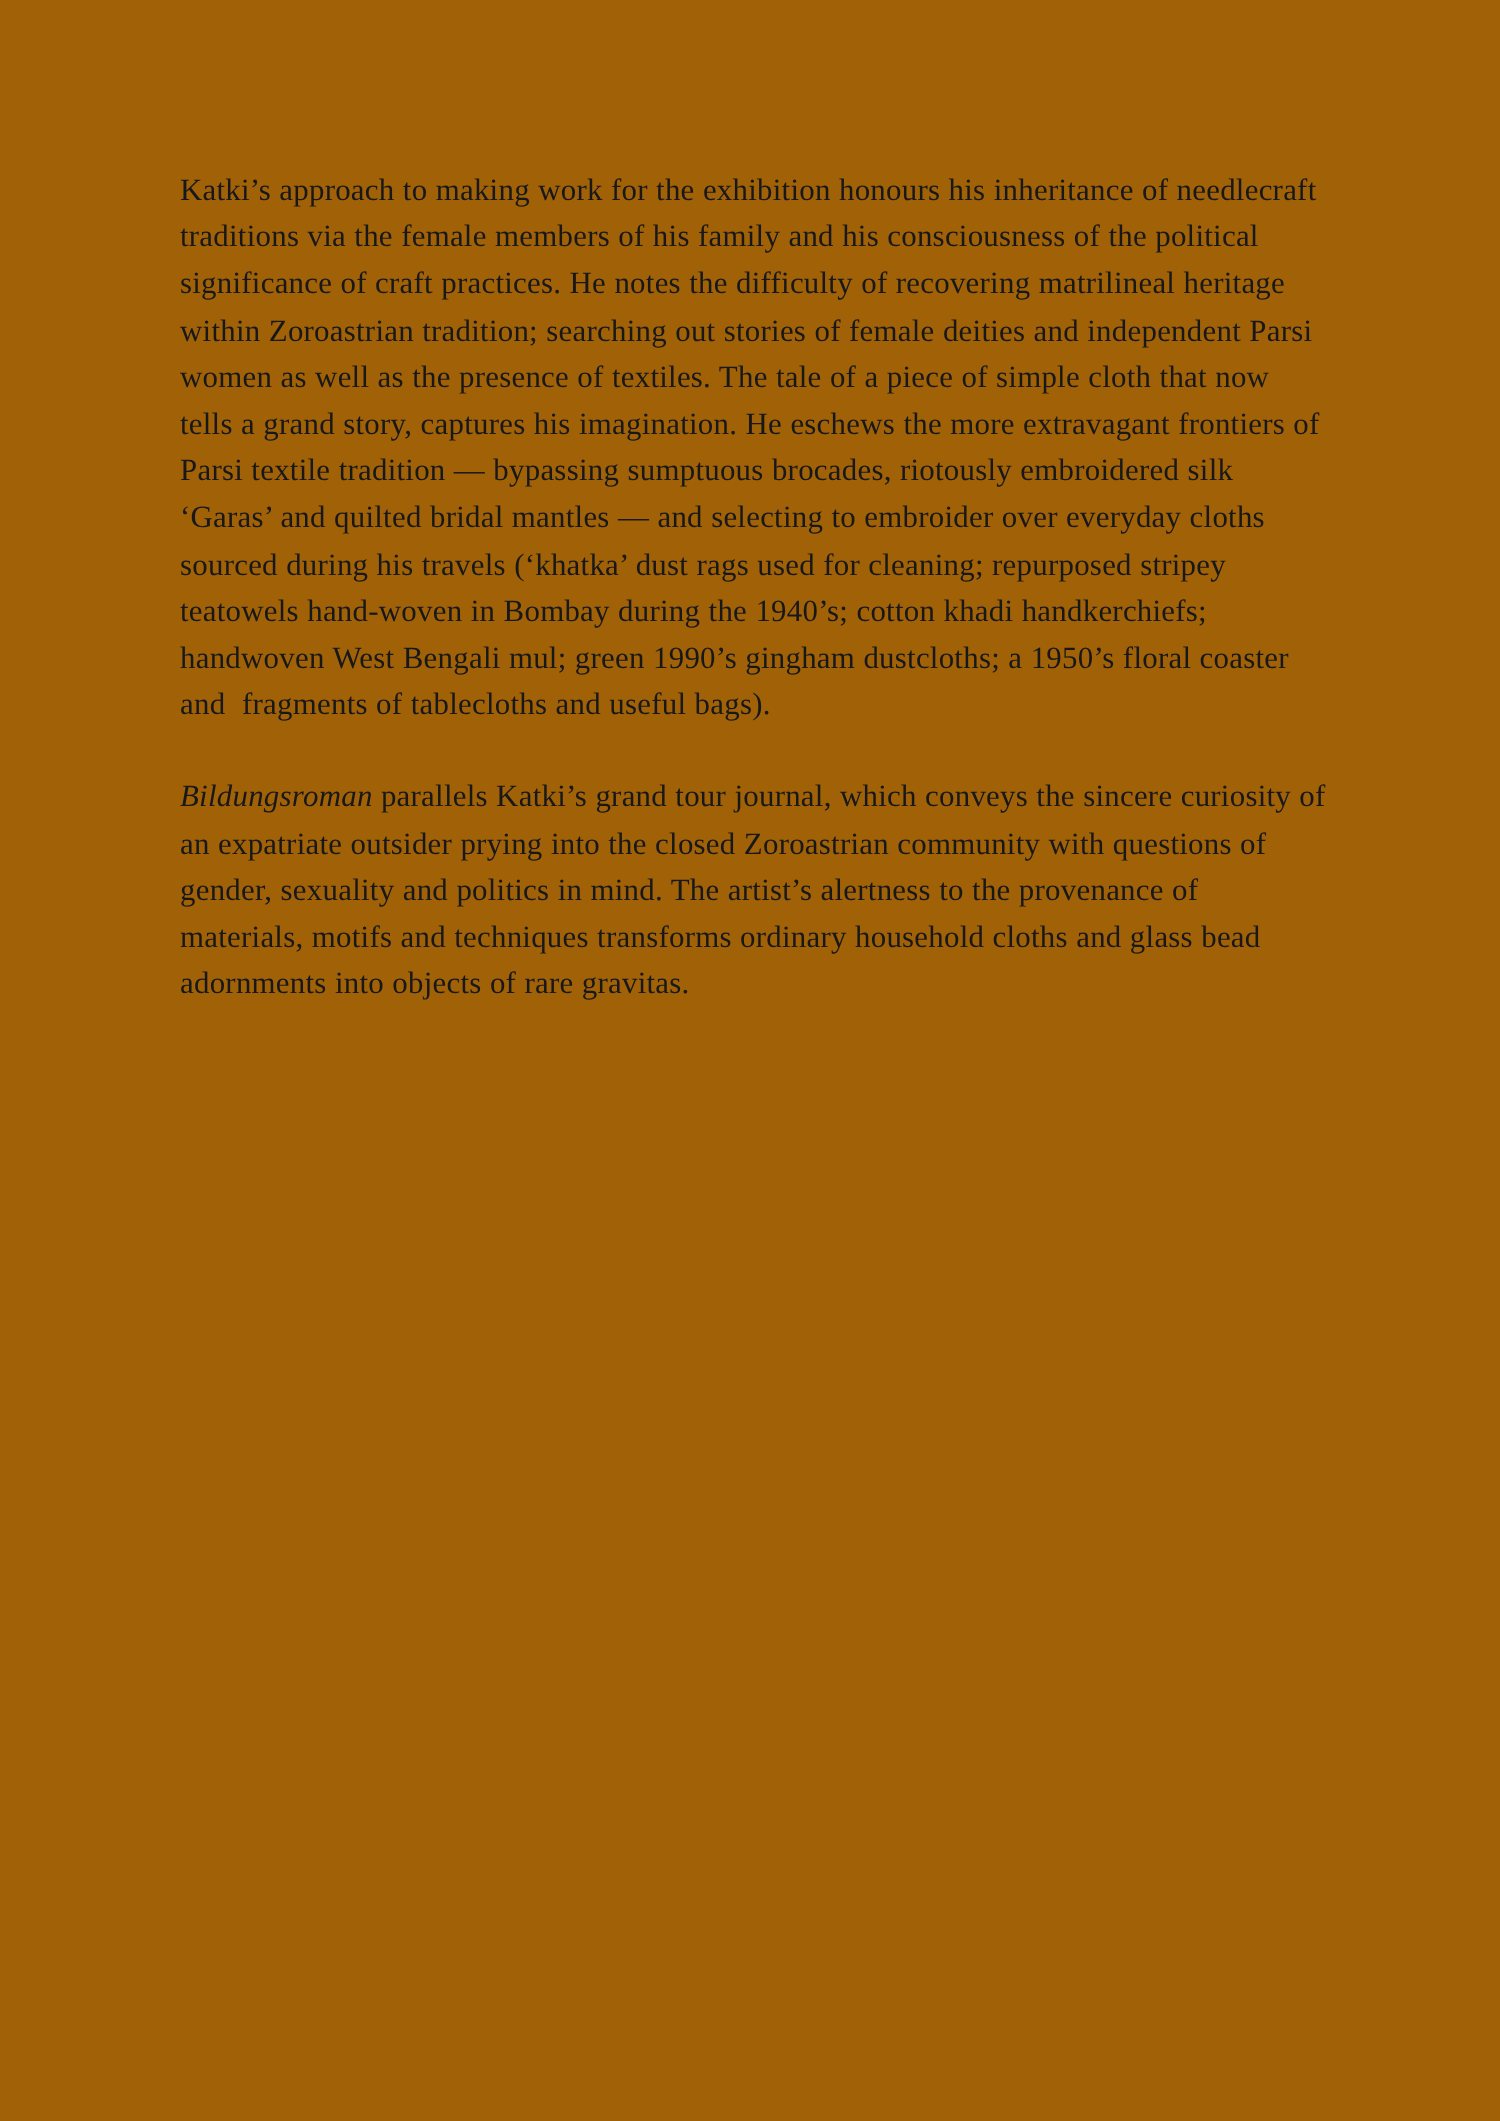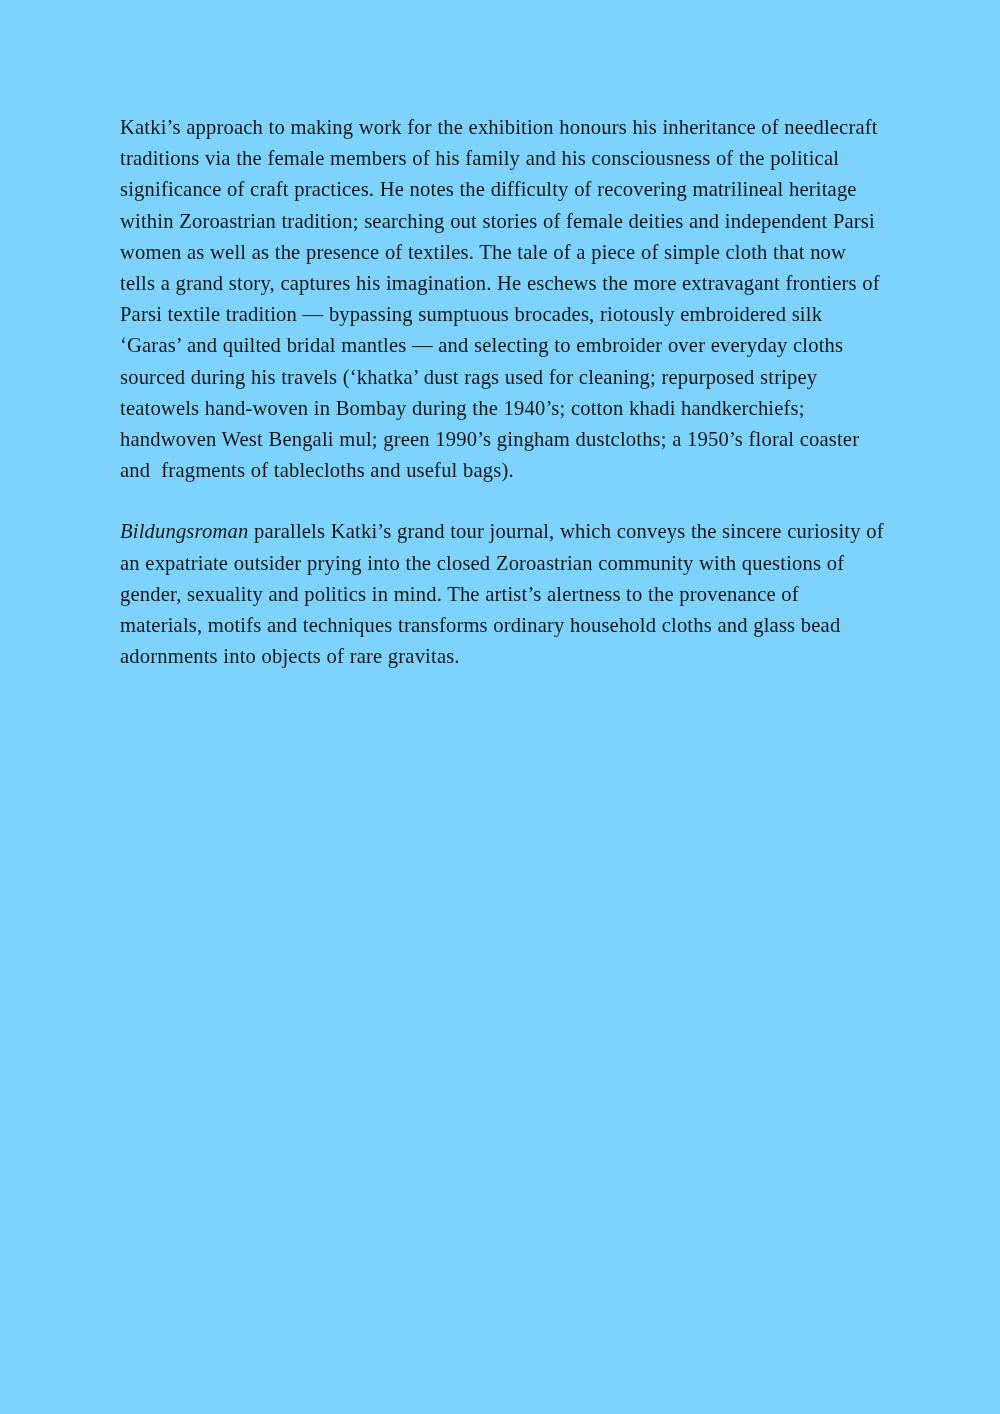--- a/index.html
+++ b/index.html
@@ -11,21 +11,21 @@
     height: 1414px;
     background: #ffffff;
     font-family: "Liberation Serif", "DejaVu Serif", serif;
     color: #1a1a1a;
     -webkit-font-smoothing: antialiased;
   }
   .page {
     position: relative;
     width: 1000px;
     height: 1414px;
-    background: #7dd3fc;
+    background: #a16207;
     box-sizing: border-box;
   }
   .text-column {
     position: absolute;
     left: 120px;
     top: 112px;
     width: 766px;
   }
   .para {
     margin: 0 0 30px 0;

